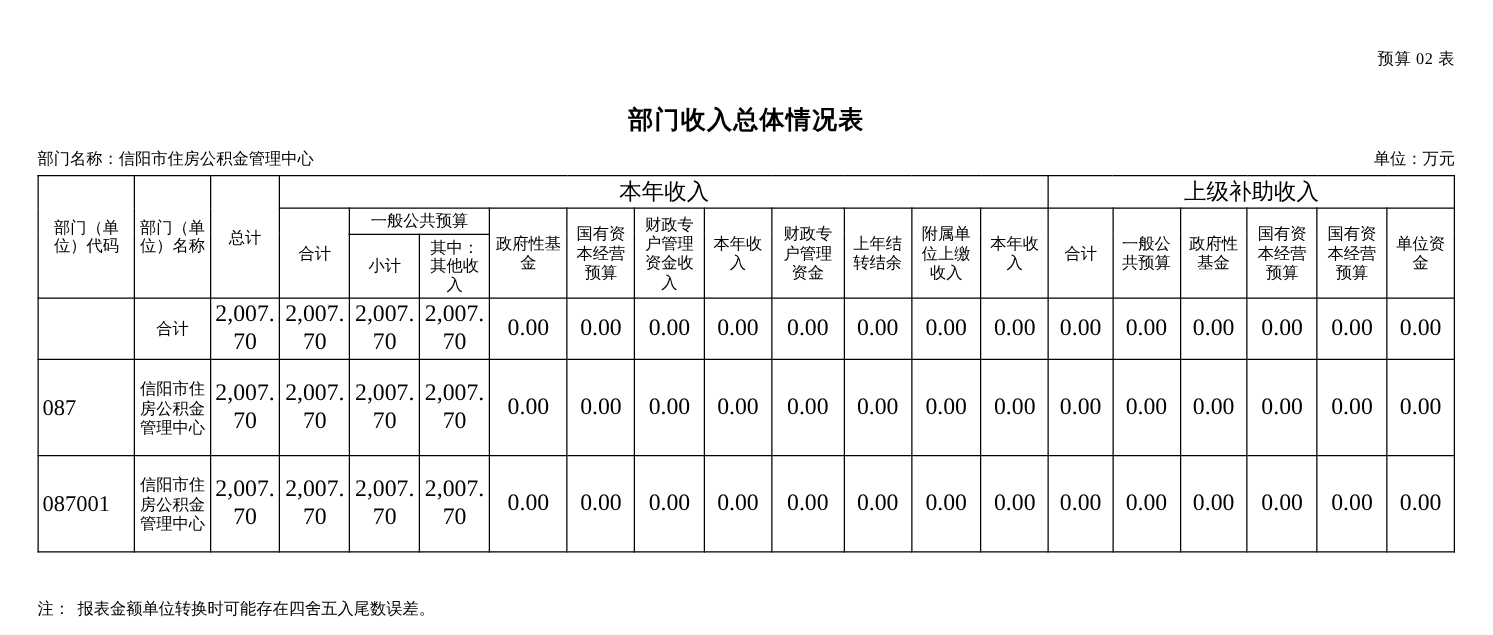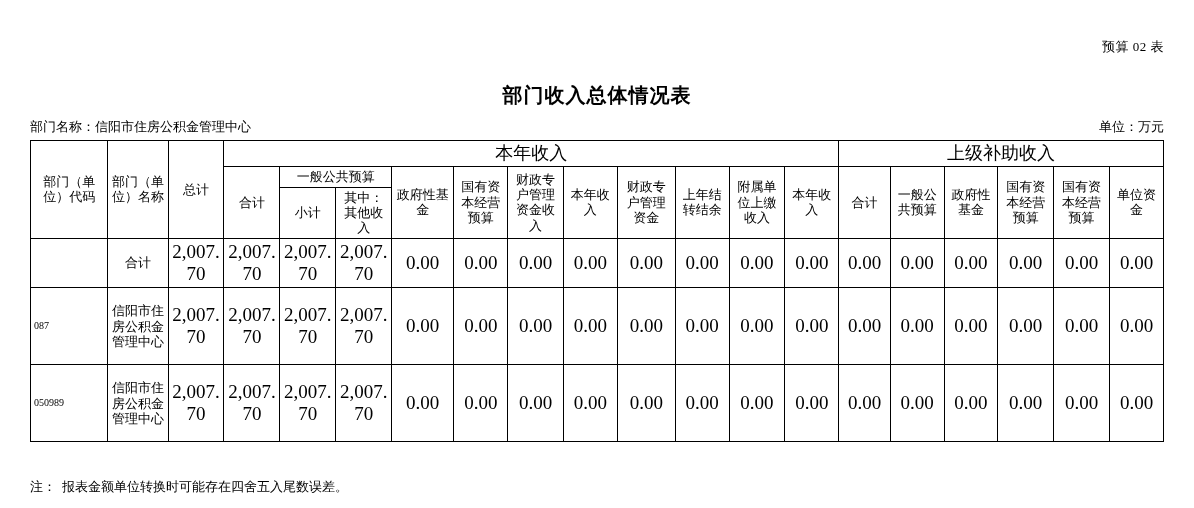--- a/index.html
+++ b/index.html
@@ -83,21 +83,21 @@
     font-size: 13px;
   }
   td.num {
     text-align: center;
     font-size: 19px;
     white-space: normal;
     word-break: break-all;
   }
   td.code {
     text-align: left;
-    font-size: 10px;
+    font-size: 18px;
     padding-left: 6px;
   }
   td.name {
     text-align: center;
     font-size: 13px;
   }
   tr.r-total td {
     height: 28px;
   }
   tr.r-body td {
@@ -245,21 +245,21 @@
         <td class="num">0.00</td>
         <td class="num">0.00</td>
         <td class="num">0.00</td>
         <td class="num">0.00</td>
         <td class="num">0.00</td>
         <td class="num">0.00</td>
         <td class="num">0.00</td>
         <td class="num">0.00</td>
       </tr>
       <tr class="r-body">
-        <td class="code">050989</td>
+        <td class="code">087001</td>
         <td class="name">信阳市住房公积金管理中心</td>
         <td class="num">2,007.70</td>
         <td class="num">2,007.70</td>
         <td class="num">2,007.70</td>
         <td class="num">2,007.70</td>
         <td class="num">0.00</td>
         <td class="num">0.00</td>
         <td class="num">0.00</td>
         <td class="num">0.00</td>
         <td class="num">0.00</td>

